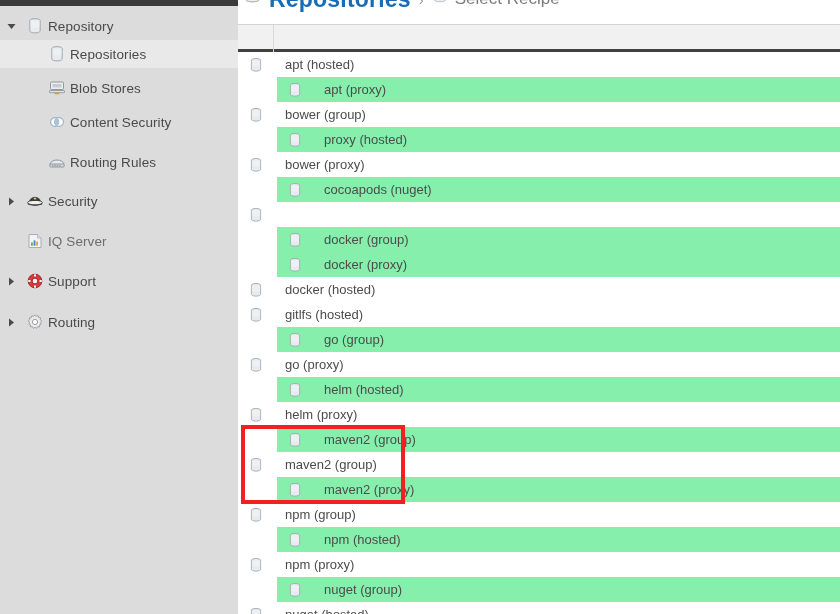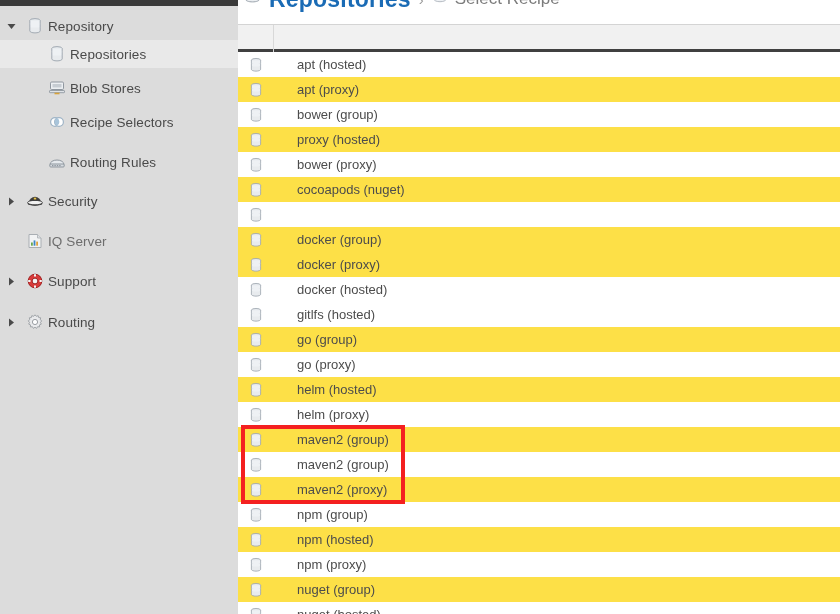--- a/index.html
+++ b/index.html
@@ -179,23 +179,22 @@
     bottom: 0;
     overflow: hidden;
   }
   .grid-row {
     display: flex;
     align-items: center;
     height: 25px;
     box-sizing: border-box;
     background: #ffffff;
     cursor: pointer;
-    gap: 12px;
-  }
-  .grid-row.alt { background: #fde047; }
+  }
+  .grid-row.alt { background: #86efac; margin-left: 39px; }
   .cell-icon {
     width: 36px;
     flex: 0 0 36px;
     display: flex;
     align-items: center;
     justify-content: center;
   }
   .cell-icon svg { display: block; }
   .cell-recipe {
     flex: 1 1 auto;
@@ -279,21 +278,21 @@
           <span class="twisty"></span>
           <span class="nav-icon">
             <span>
               <svg width="18" height="18" viewBox="0 0 18 18">
         <circle cx="7" cy="9" r="4.4" fill="#ffffff" stroke="#9fb4c6" stroke-width="1.2"></circle>
         <circle cx="11" cy="9" r="4.4" fill="#ffffff" stroke="#9fb4c6" stroke-width="1.2"></circle>
         <path d="M9 5.1 a4.4 4.4 0 0 1 0 7.8 a4.4 4.4 0 0 1 0 -7.8" fill="#a8c4da"></path>
       </svg>
             </span>
           </span>
-          <span class="nav-label">Recipe Selectors</span>
+          <span class="nav-label">Content Security</span>
         </li>
         <li class="sp-6"></li>
         <li class="sp-6"></li>
         <li class="nav-row child">
           <span class="twisty"></span>
           <span class="nav-icon">
             <span>
               <svg width="18" height="18" viewBox="0 0 18 18">
         <path d="M2 11.5 a7 4.5 0 0 1 14 0 z" fill="#e6eaee" stroke="#8f979f" stroke-width="1"></path>
         <rect x="1.8" y="11" width="14.4" height="3" rx="1" fill="#d7dce1" stroke="#8f979f" stroke-width="1"></rect>

